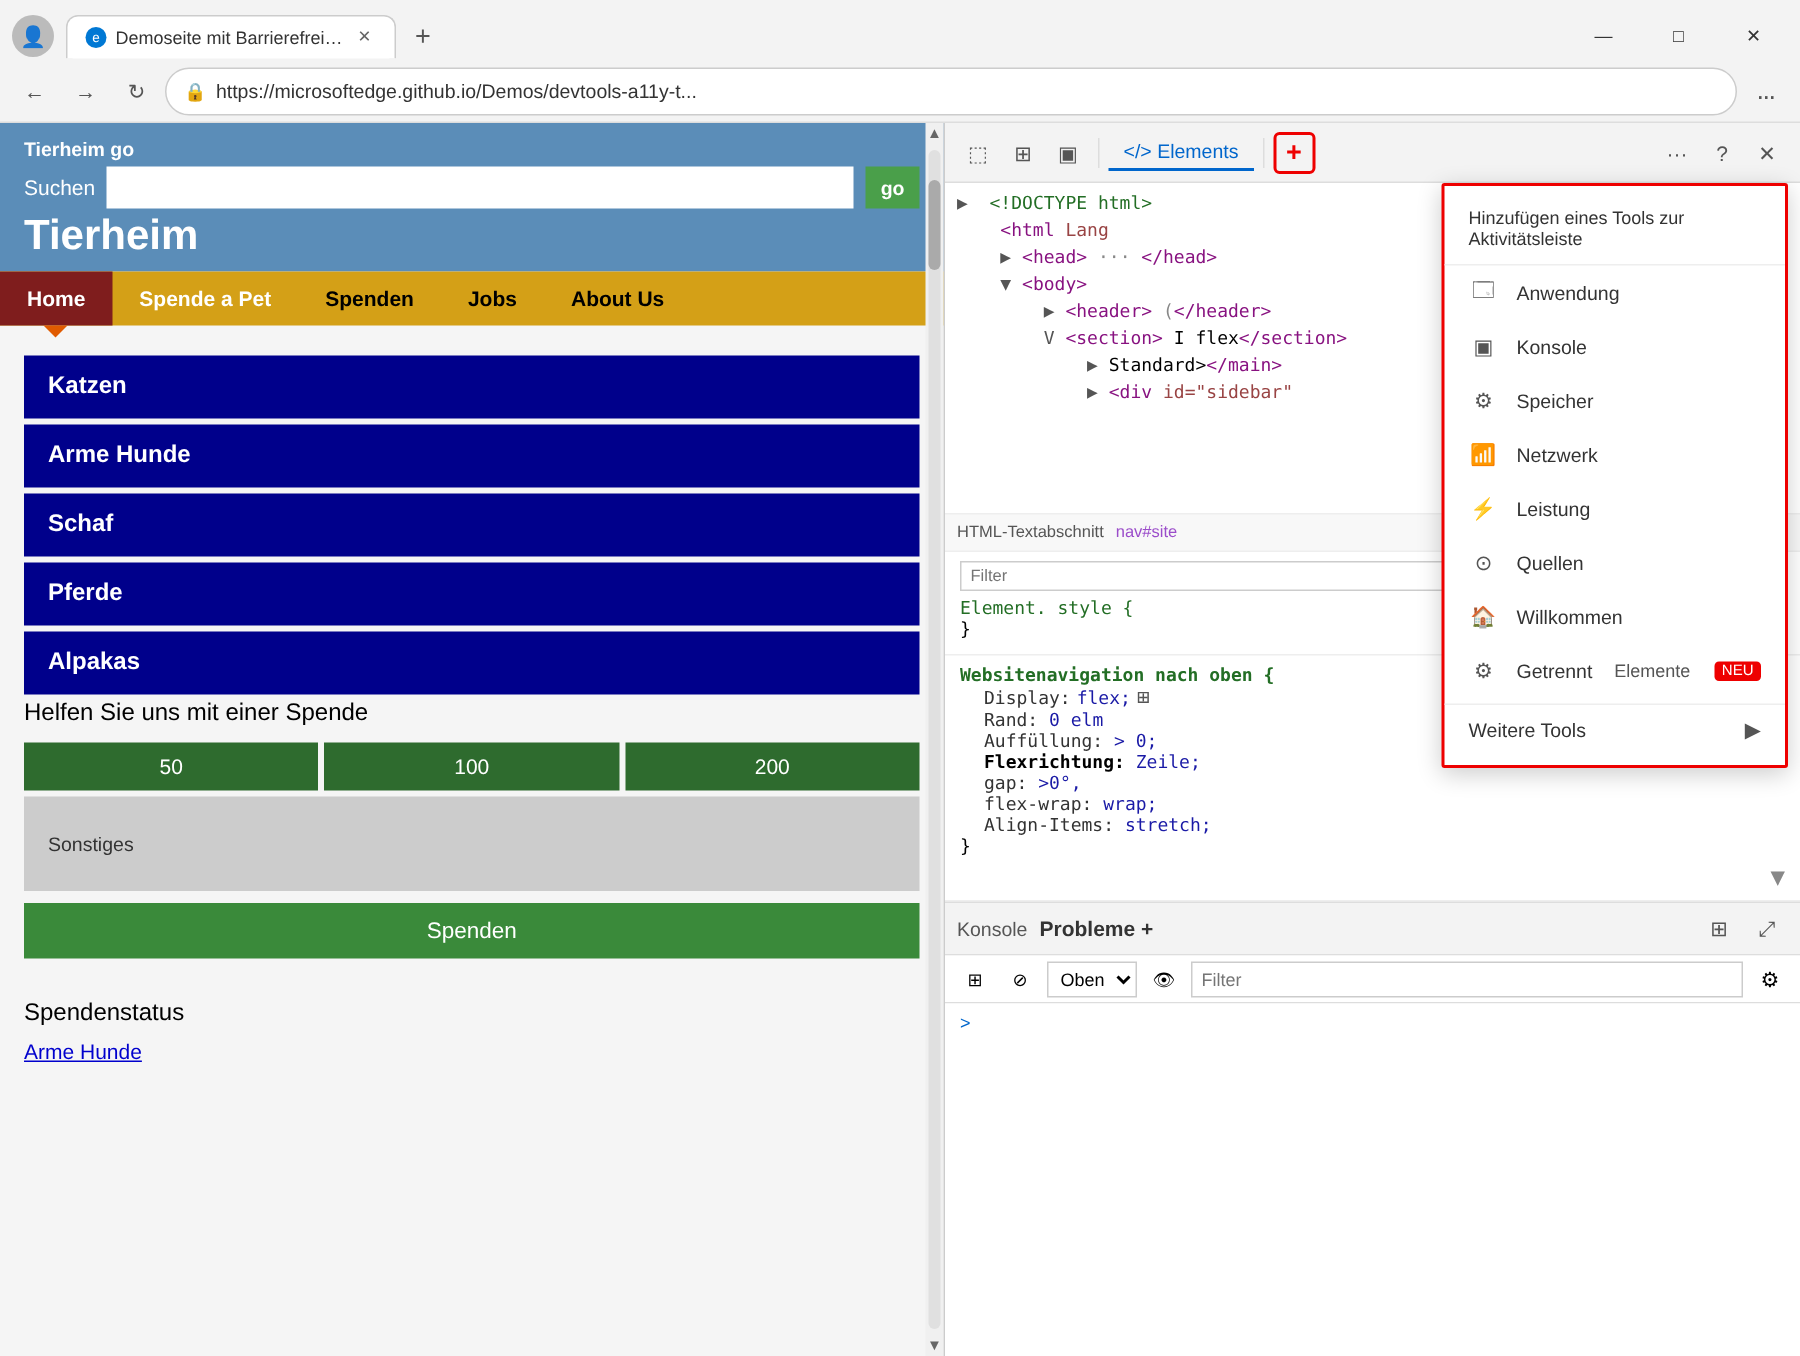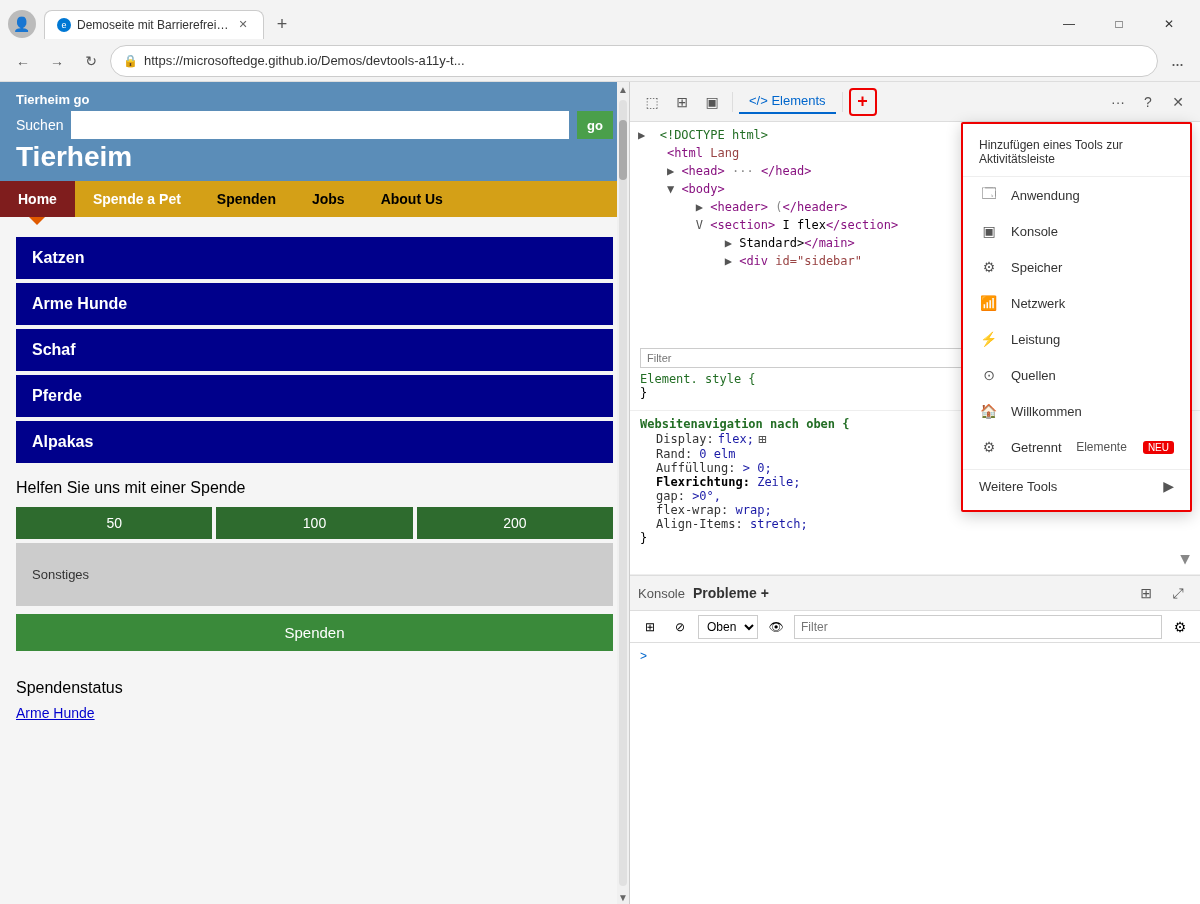--- a/index.html
+++ b/index.html
@@ -39,21 +39,21 @@
     .site-nav { display: flex; background: #d4a017; }
     .nav-item { padding: 10px 18px; font-size: 14px; font-weight: bold; color: white; cursor: pointer; }
     .nav-item.active { background: #7f1d1d; color: white; position: relative; }
     .nav-item.active::after { content: ''; position: absolute; bottom: -8px; left: 50%; transform: translateX(-50%); border-left: 8px solid transparent; border-right: 8px solid transparent; border-top: 8px solid #e05a00; }
     .nav-item.bold { font-weight: 900; color: #000; }
 
     .site-body { padding: 12px 16px; }
     .animal-list { display: flex; flex-direction: column; gap: 4px; margin-top: 8px; }
     .animal-item { background: #00008b; color: white; padding: 12px 16px; font-size: 16px; font-weight: bold; cursor: pointer; }
 
-    .donation-section { margin-top: 16px; }
+    .donation-section { margin-top: 4px; }
     .donation-title { font-size: 16px; font-weight: normal; margin-bottom: 10px; }
     .donation-amounts { display: flex; gap: 4px; margin-bottom: 4px; }
     .amount-btn { flex: 1; padding: 8px; text-align: center; background: #2e6b2e; color: white; font-size: 14px; cursor: pointer; border: none; }
     .amount-other { background: #ccc; color: #333; padding: 24px 16px; font-size: 13px; margin-bottom: 8px; width: 100%; text-align: left; }
     .donate-btn { background: #3a8a3a; color: white; border: none; padding: 10px; width: 100%; font-size: 15px; cursor: pointer; }
 
     .status-section { margin-top: 28px; }
     .status-title { font-size: 16px; margin-bottom: 8px; }
     .status-item { color: #0000cd; text-decoration: underline; font-size: 14px; cursor: pointer; }
 
@@ -252,20 +252,29 @@
         &nbsp;&nbsp;&nbsp;&nbsp;&nbsp;&nbsp;&nbsp;&nbsp;<span style="color:#555;">V</span> <span class="tag">&lt;section&gt;</span> I flex<span class="tag">&lt;/section&gt;</span>
       </div>
       <div class="dom-line">
         &nbsp;&nbsp;&nbsp;&nbsp;&nbsp;&nbsp;&nbsp;&nbsp;&nbsp;&nbsp;&nbsp;&nbsp;<span class="triangle">▶</span> Standard&gt;<span class="tag">&lt;/main&gt;</span>
       </div>
       <div class="dom-line">
         &nbsp;&nbsp;&nbsp;&nbsp;&nbsp;&nbsp;&nbsp;&nbsp;&nbsp;&nbsp;&nbsp;&nbsp;<span class="triangle">▶</span> <span class="tag">&lt;div</span> <span class="attr">id="sidebar"</span>
       </div>
     </div>
 
+    <div class="prop-bar">
+      <span class="prop-label">HTML-Textabschnitt</span>
+      <span class="prop-value">nav#site</span>
+      <div class="prop-tabs">
+        <span class="prop-tab active">Formatvorlagen</span>
+        <span class="prop-tab">Berechnet</span>
+        <span class="prop-tab">Layout</span>
+      </div>
+    </div>
 
     <div class="css-panel">
       <input class="filter-input" placeholder="Filter" style="">
       <div class="css-block">
         <span class="css-selector">Element. style {</span><br>
         <span>}</span>
       </div>
     </div>
 
     <div class="css-props-section">

